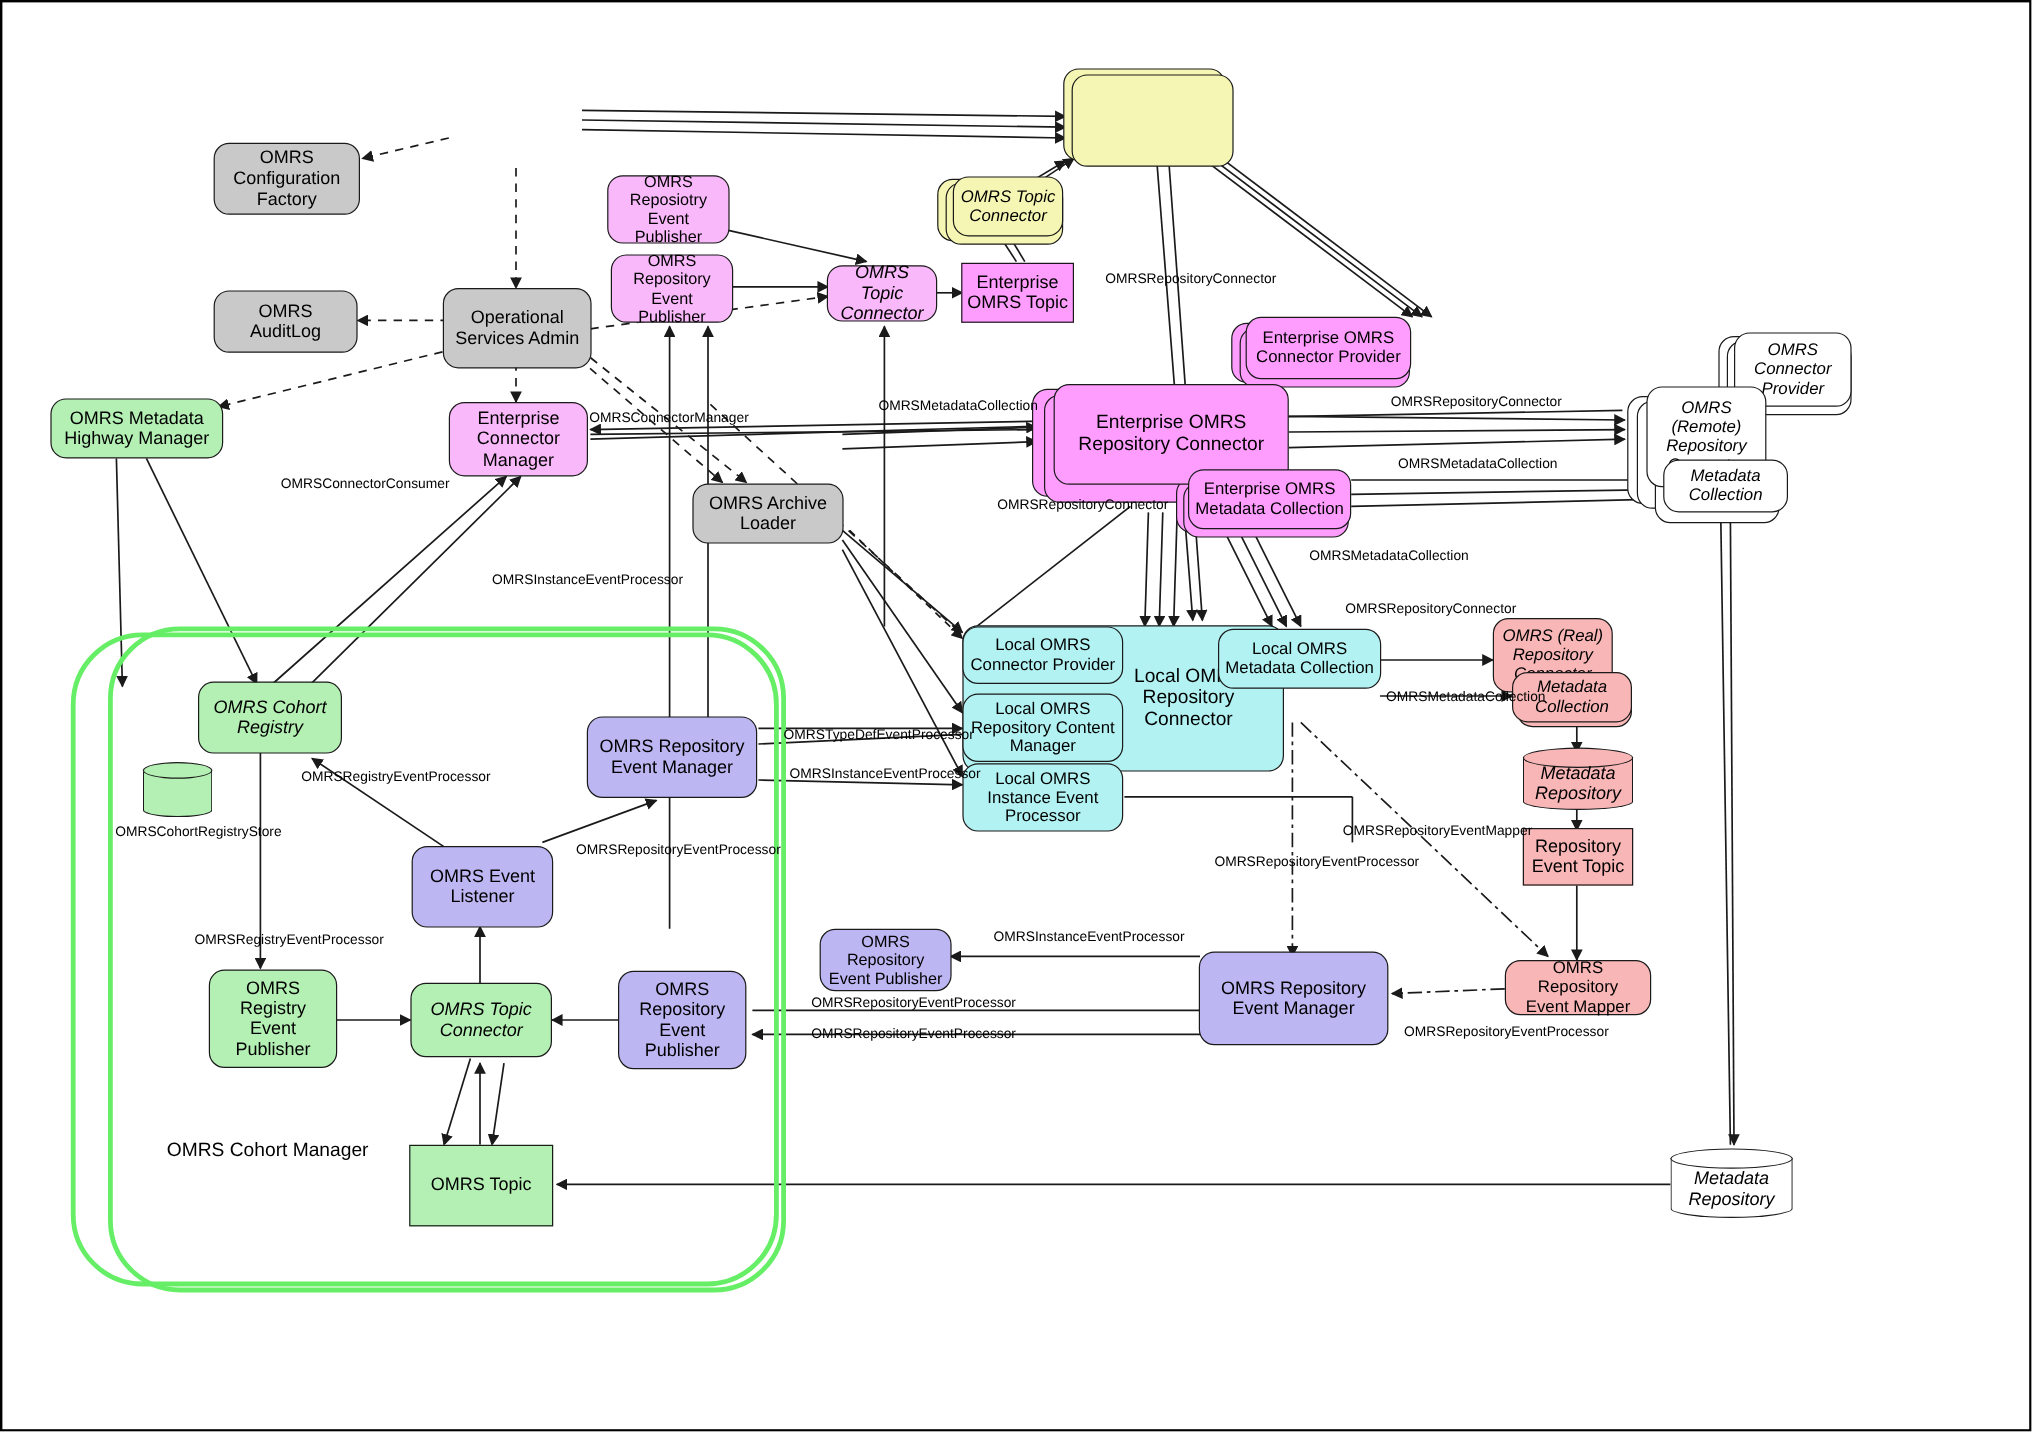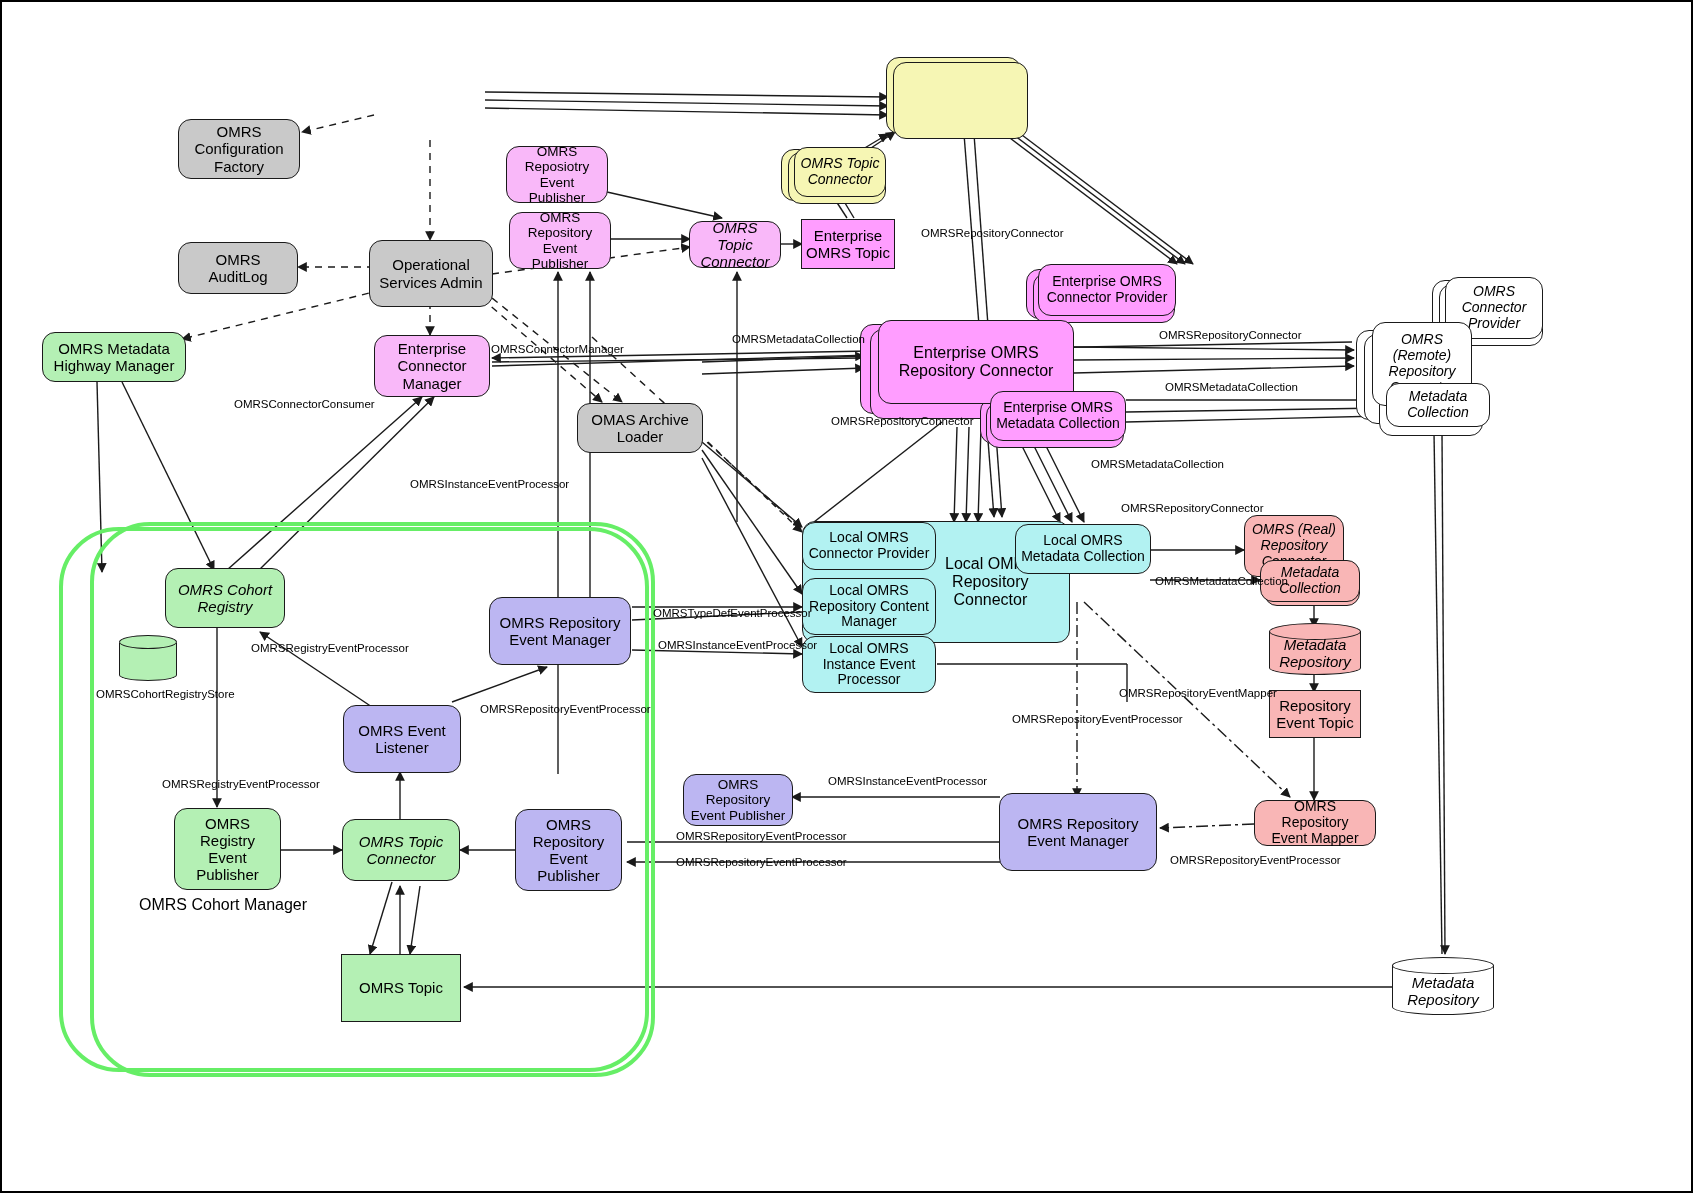--- a/index.html
+++ b/index.html
@@ -202,21 +202,21 @@
 
       <path d="M 1432 430 L 1440 952" marker-end="none"></path>
       <path d="M 1440 430 L 1443 952"></path>
 
       <path d="M 588 600 L 588 270"></path>
     </g>
   </svg>
 
   <div class="group-outline" style="left:57px;top:525px;width:590px;height:545px;"></div>
   <div class="group-outline" style="left:88px;top:520px;width:565px;height:555px;"></div>
-  <div class="group-label" style="left:137px;top:894px;text-align:right;">OMRS Cohort Manager</div>
+  <div class="group-label" style="left:137px;top:948px;text-align:right;">OMRS Cohort Manager</div>
 
 
   <div class="node grey" style="left:176px;top:117px;width:122px;height:60px;">
     <span style="white-space:pre-line">OMRS
 Configuration
 Factory</span>
   </div>
 
   <div class="node grey" style="left:176px;top:240px;width:120px;height:52px;">
     <span style="white-space:pre-line">OMRS
@@ -309,21 +309,21 @@
 Connector
 Manager</span>
   </div>
 
   <div class="node green" style="left:40px;top:330px;width:144px;height:50px;">
     <span style="white-space:pre-line">OMRS Metadata
 Highway Manager</span>
   </div>
 
   <div class="node grey" style="left:575px;top:401px;width:126px;height:50px;">
-    <span style="white-space:pre-line">OMAS Archive
+    <span style="white-space:pre-line">OMRS Archive
 Loader</span>
   </div>
 
   <div class="node cyan bigbox" style="left:800px;top:519px;width:268px;height:122px;font-size:16px;justify-content:flex-start;padding-left:142px;">
     <span style="white-space:pre-line">Local OMRS
 Repository
 Connector</span>
   </div>
 
   <div class="node cyan" style="left:800px;top:520px;width:134px;height:48px;font-size:14px;z-index:6;">

